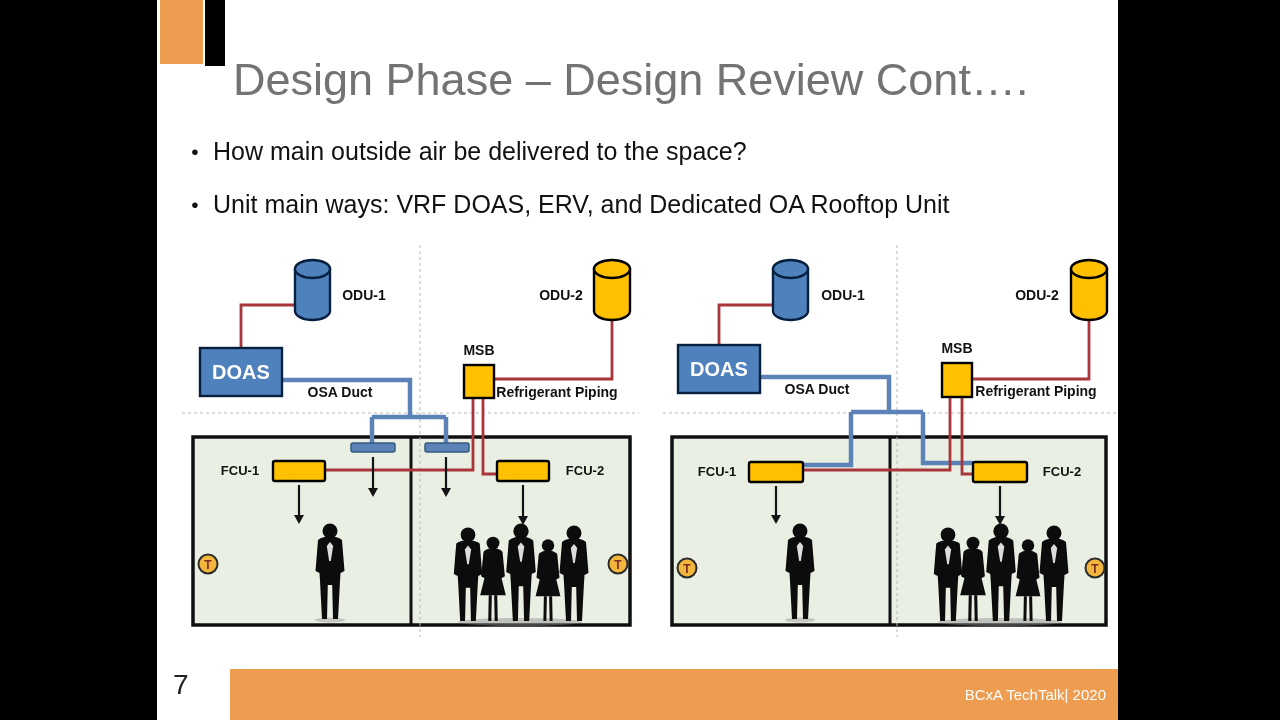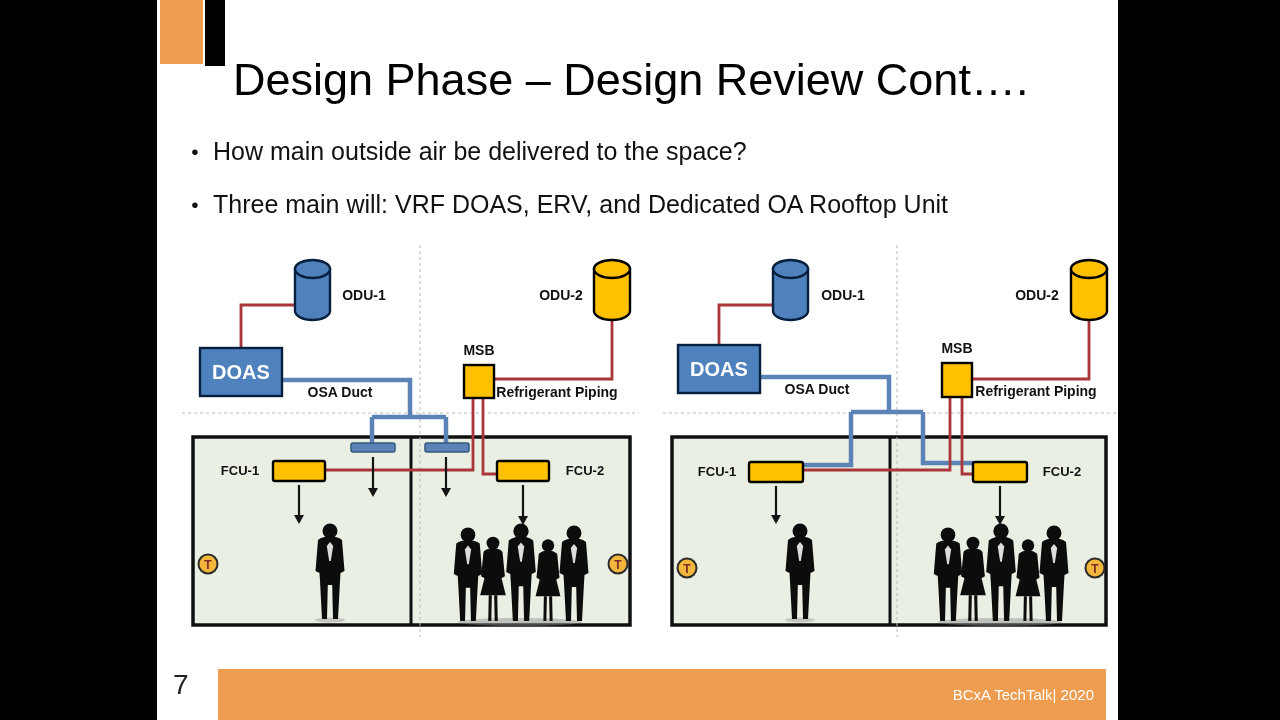--- a/index.html
+++ b/index.html
@@ -3,28 +3,28 @@
 <meta charset="utf-8">
 <style>
   html,body{margin:0;padding:0;background:#000;}
   *{box-sizing:border-box;}
   .stage{position:relative;width:1280px;height:720px;background:#000;overflow:hidden;
          font-family:"Liberation Sans",sans-serif;}
   .letterbox{position:absolute;top:0;height:720px;background:#000;}
   .slide{position:absolute;left:157px;top:0;width:961px;height:720px;background:#ffffff;}
   .corner-orange{position:absolute;left:3px;top:0;width:43px;height:64px;background:var(--accent_orange);}
   .corner-black{position:absolute;left:48px;top:0;width:20px;height:66px;background:#000;}
-  .title{position:absolute;left:76px;top:54px;font-size:45px;color:#000000;white-space:nowrap;}
+  .title{position:absolute;left:76px;top:54px;font-size:45px;color:#737373;white-space:nowrap;}
   .bullet{position:absolute;left:20px;display:flex;font-size:25px;color:#111;}
   .bullet .dot{width:36px;text-align:center;font-size:21px;padding-top:3px;}
   .b1{top:137px;}
   .b2{top:190px;}
   .diagram{position:absolute;}
   .pagenum{position:absolute;left:16px;top:669px;font-size:28px;color:#222;}
-  .footer{position:absolute;left:61px;top:669px;width:888px;height:51px;background:var(--accent_orange);
+  .footer{position:absolute;left:73px;top:669px;width:888px;height:51px;background:var(--accent_orange);
           display:flex;align-items:center;justify-content:flex-end;padding-right:12px;}
   .footer span{color:#fff;font-size:15px;}
   svg text{font-family:"Liberation Sans",sans-serif;font-weight:bold;fill:#111;}
   .dash{stroke:#b8b8b8;stroke-width:1;stroke-dasharray:3 3;fill:none;}
   .duct{stroke:var(--duct_blue);stroke-width:4.5;fill:none;}
   .pipe{stroke:var(--piping_red);stroke-width:2.8;fill:none;}
   .room{fill:var(--room_fill);stroke:#101010;stroke-width:3.5;}
   .wall{stroke:#101010;stroke-width:3;}
   .eqY{fill:var(--equipment_yellow);stroke:#000;stroke-width:2.4;}
   .eqB{fill:var(--equipment_blue);stroke:#06203f;stroke-width:2.4;}
@@ -75,21 +75,21 @@
     <div class="corner-black"></div>
 
     <div class="title">Design Phase – Design Review Cont….</div>
 
     <div class="bullet b1">
       <span class="dot">•</span>
       <span>How main outside air be delivered to the space?</span>
     </div>
     <div class="bullet b2">
       <span class="dot">•</span>
-      <span>Three main will: VRF DOAS, ERV, and Dedicated OA Rooftop Unit</span>
+      <span>Unit main ways: VRF DOAS, ERV, and Dedicated OA Rooftop Unit</span>
     </div>
 
     <svg class="diagram" style="left:23px;top:245px;" width="460" height="395" viewBox="0 0 460 395">
       <rect x="13" y="192" width="437" height="188" class="room"></rect>
       <line x1="2" y1="168" x2="459" y2="168" class="dash"></line>
       <line x1="240" y1="0" x2="240" y2="392" class="dash"></line>
       <line x1="231" y1="192" x2="231" y2="380" class="wall"></line>
 
       <path d="M102,135 H230 V172 M192,172 H266 M192,172 V199 M266,172 V199" class="duct"></path>
 

